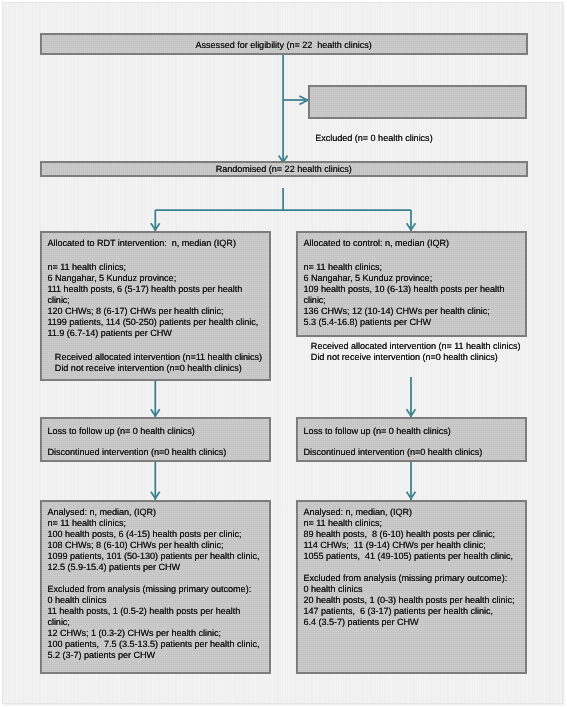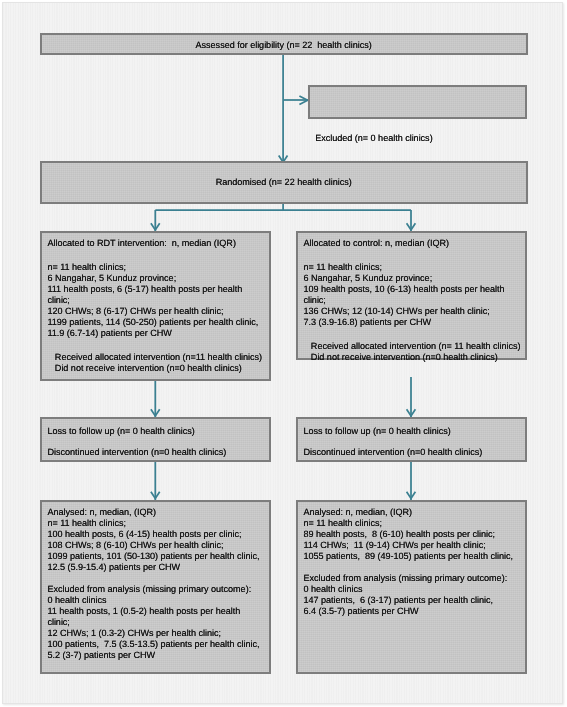--- a/index.html
+++ b/index.html
@@ -64,51 +64,51 @@
   <div class="box center" style="left:39.7px;top:33.2px;width:488px;height:21.8px;padding-top:2px;">
     <span>Assessed for eligibility (n= 22  health clinics)</span>
   </div>
 
   <div class="box" style="left:307.7px;top:84.5px;width:219.3px;height:34px;">
     <div class="pad" style="top:11px;margin-top:35px;">
       <div class="ln">Excluded (n= 0 health clinics)</div>
     </div>
   </div>
 
-  <div class="box center" style="left:39.7px;top:161.3px;width:488px;height:43px;">
+  <div class="box center" style="left:39.7px;top:161.3px;width:488px;height:16px;">
     <span>Randomised (n= 22 health clinics)</span>
   </div>
 
   <div class="box" style="left:39.8px;top:231.3px;width:231.5px;height:149.4px;">
     <div class="pad sp-lg">
         <div class="ln">Allocated to RDT intervention:  n, median (IQR)</div>
         <div class="ln sp"></div>
         <div class="ln">n= 11 health clinics;</div>
         <div class="ln">6 Nangahar, 5 Kunduz province;</div>
         <div class="ln">111 health posts, 6 (5-17) health posts per health</div>
         <div class="ln">clinic;</div>
         <div class="ln">120 CHWs; 8 (6-17) CHWs per health clinic;</div>
         <div class="ln">1199 patients, 114 (50-250) patients per health clinic,</div>
         <div class="ln">11.9 (6.7-14) patients per CHW</div>
         <div class="ln sp"></div>
         <div class="ln">   Received allocated intervention (n=11 health clinics)</div>
         <div class="ln">   Did not receive intervention (n=0 health clinics)</div>
       </div>
   </div>
 
-  <div class="box" style="left:295.8px;top:231.3px;width:231.2px;height:129px;">
+  <div class="box" style="left:295.8px;top:231.3px;width:231.2px;height:106px;">
     <div class="pad sp-lg">
         <div class="ln">Allocated to control: n, median (IQR)</div>
         <div class="ln sp"></div>
         <div class="ln">n= 11 health clinics;</div>
         <div class="ln">6 Nangahar, 5 Kunduz province;</div>
         <div class="ln">109 health posts, 10 (6-13) health posts per health</div>
         <div class="ln">clinic;</div>
         <div class="ln">136 CHWs; 12 (10-14) CHWs per health clinic;</div>
-        <div class="ln">7.3 (3.9-16.8) patients per CHW</div>
+        <div class="ln">5.3 (5.4-16.8) patients per CHW</div>
         <div class="ln sp"></div>
         <div class="ln">   Received allocated intervention (n= 11 health clinics)</div>
         <div class="ln">   Did not receive intervention (n=0 health clinics)</div>
       </div>
   </div>
 
   <div class="box" style="left:39.8px;top:416.6px;width:231.5px;height:45.3px;">
     <div class="pad sp-sm" style="top:7.2px;">
         <div class="ln">Loss to follow up (n= 0 health clinics)</div>
         <div class="ln sp"></div>
@@ -142,21 +142,22 @@
         <div class="ln">5.2 (3-7) patients per CHW</div>
       </div>
   </div>
 
   <div class="box" style="left:295.8px;top:500.2px;width:231.2px;height:174.3px;">
     <div class="pad">
         <div class="ln">Analysed: n, median, (IQR)</div>
         <div class="ln">n= 11 health clinics;</div>
         <div class="ln">89 health posts,  8 (6-10) health posts per clinic;</div>
         <div class="ln">114 CHWs;  11 (9-14) CHWs per health clinic;</div>
-        <div class="ln">1055 patients,  89 (49-105) patients per health clinic,</div>
+        <div class="ln">1055 patients,  41 (49-105) patients per health clinic,</div>
         <div class="ln sp"></div>
         <div class="ln">Excluded from analysis (missing primary outcome):</div>
         <div class="ln">0 health clinics</div>
+        <div class="ln">20 health posts, 1 (0-3) health posts per health clinic;</div>
         <div class="ln">147 patients,  6 (3-17) patients per health clinic,</div>
         <div class="ln">6.4 (3.5-7) patients per CHW</div>
       </div>
   </div>
 </div>
 
 </body></html>

